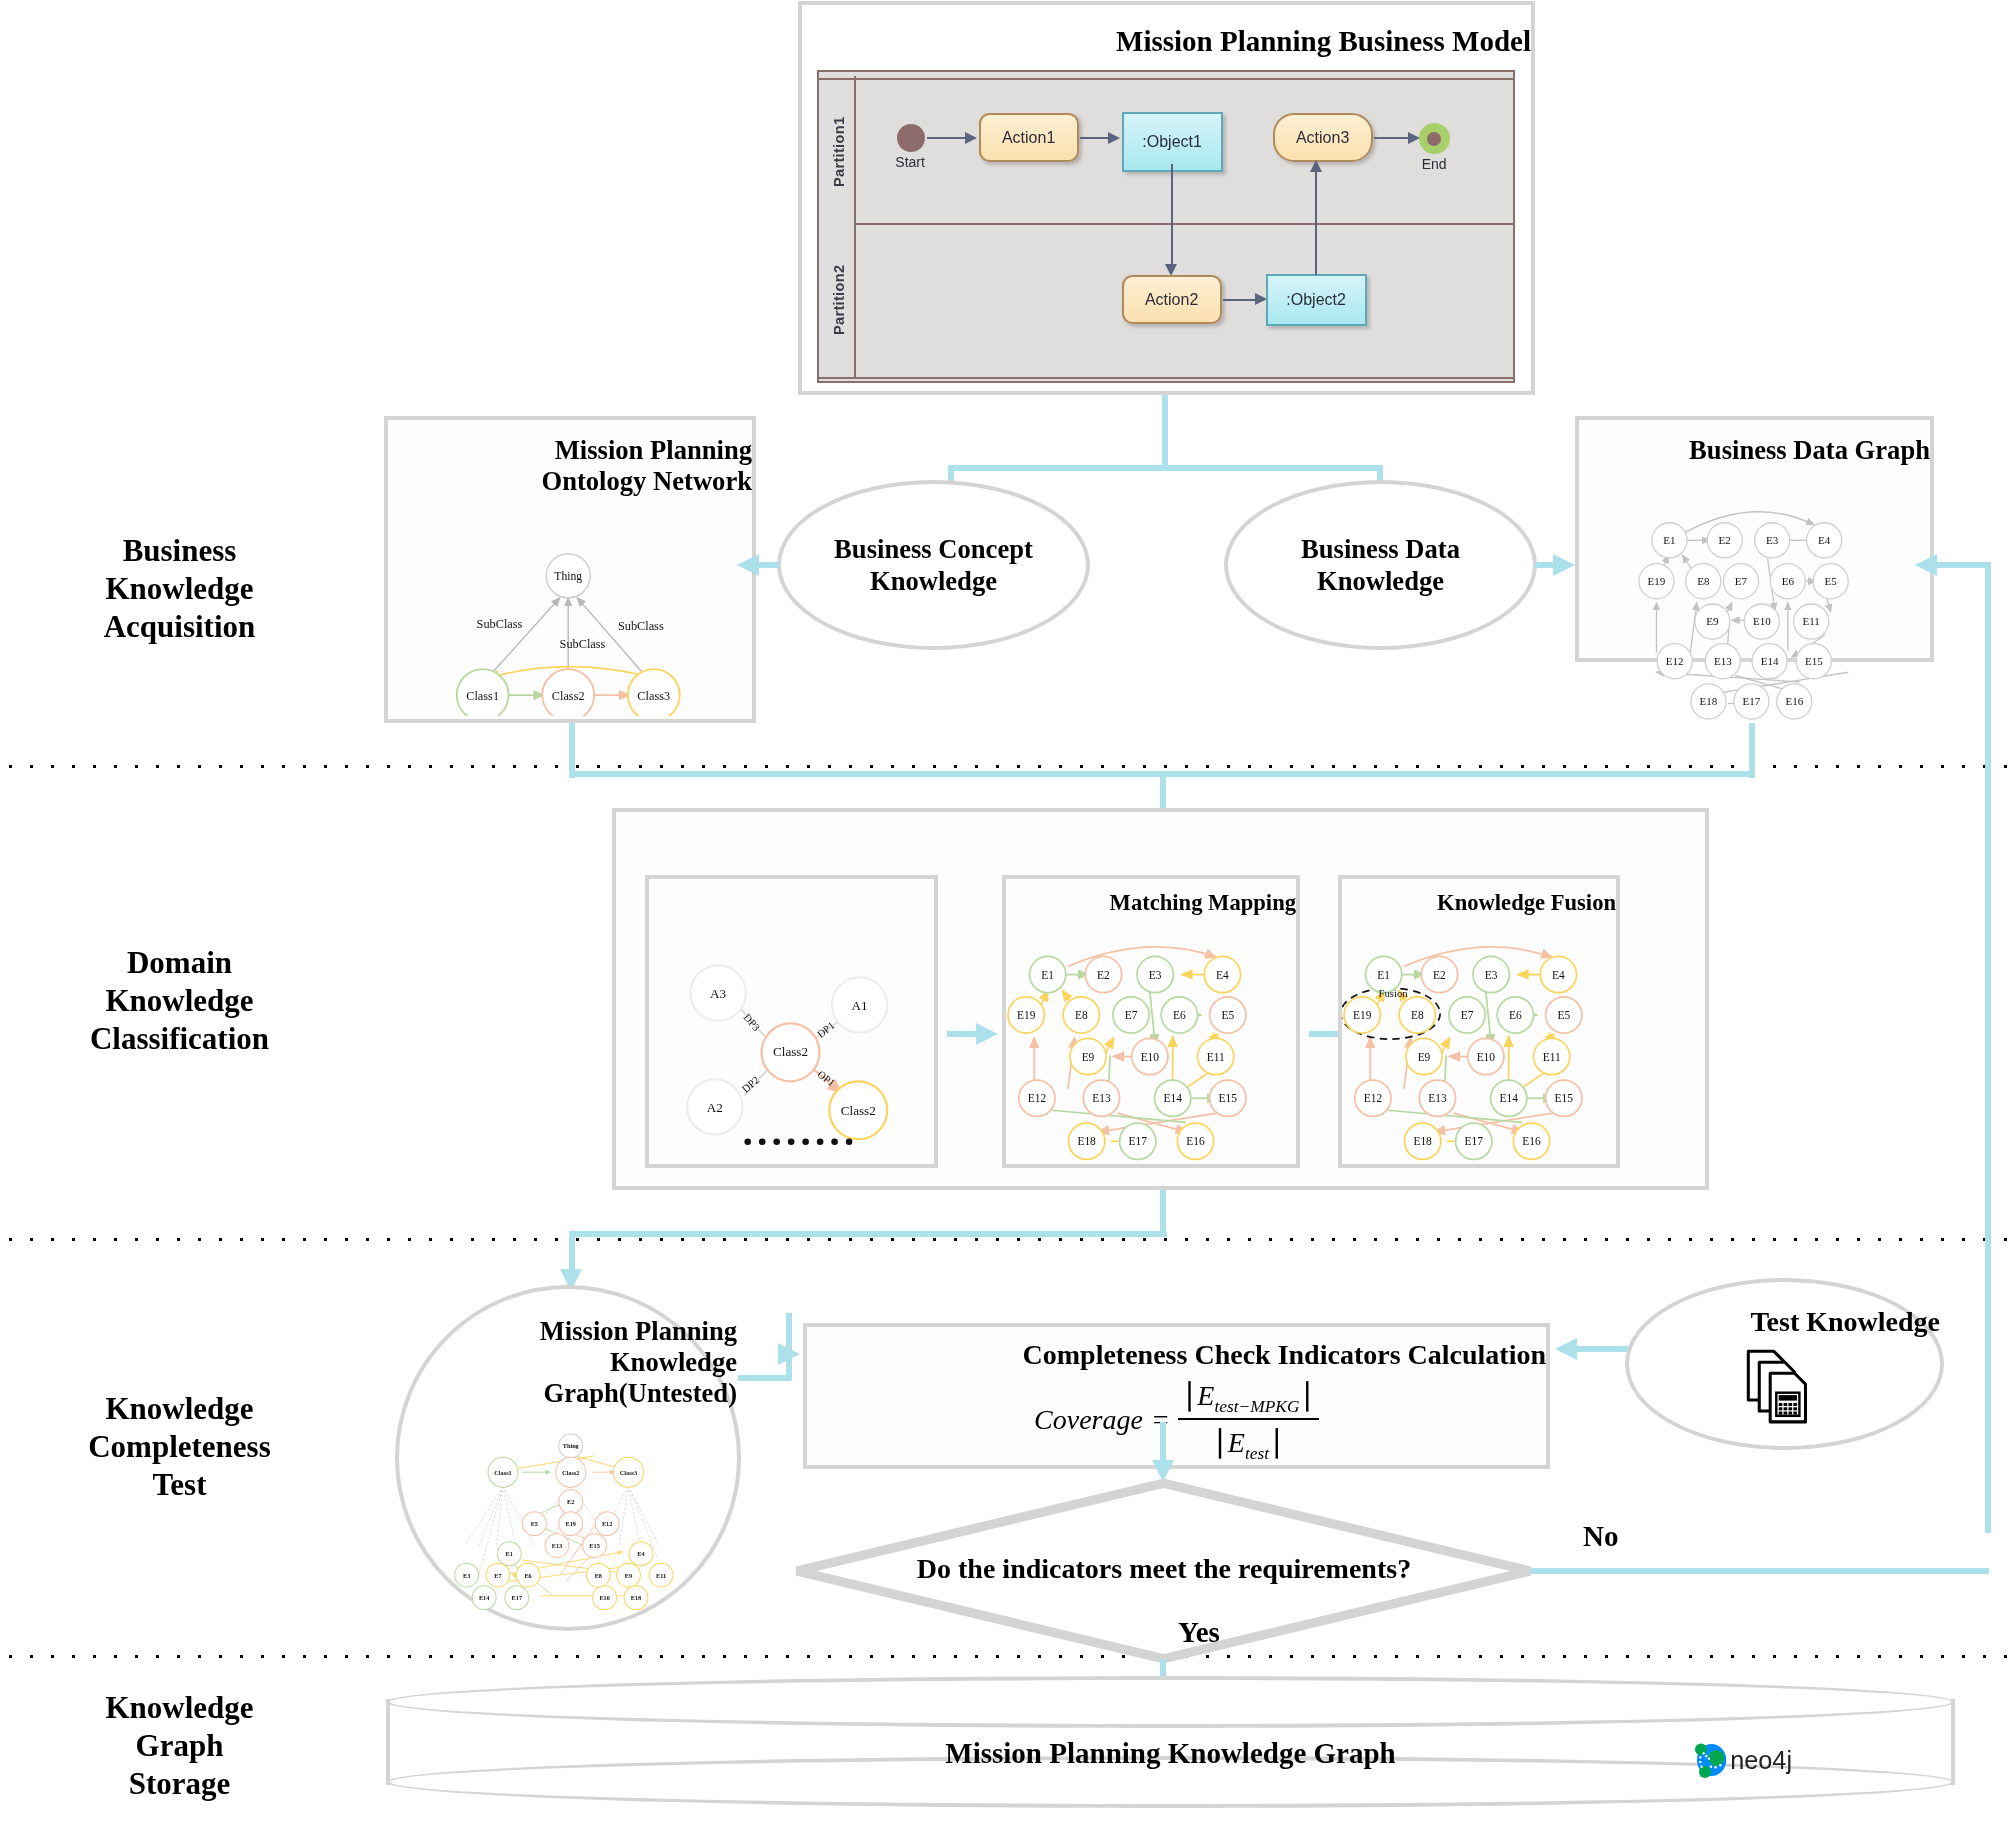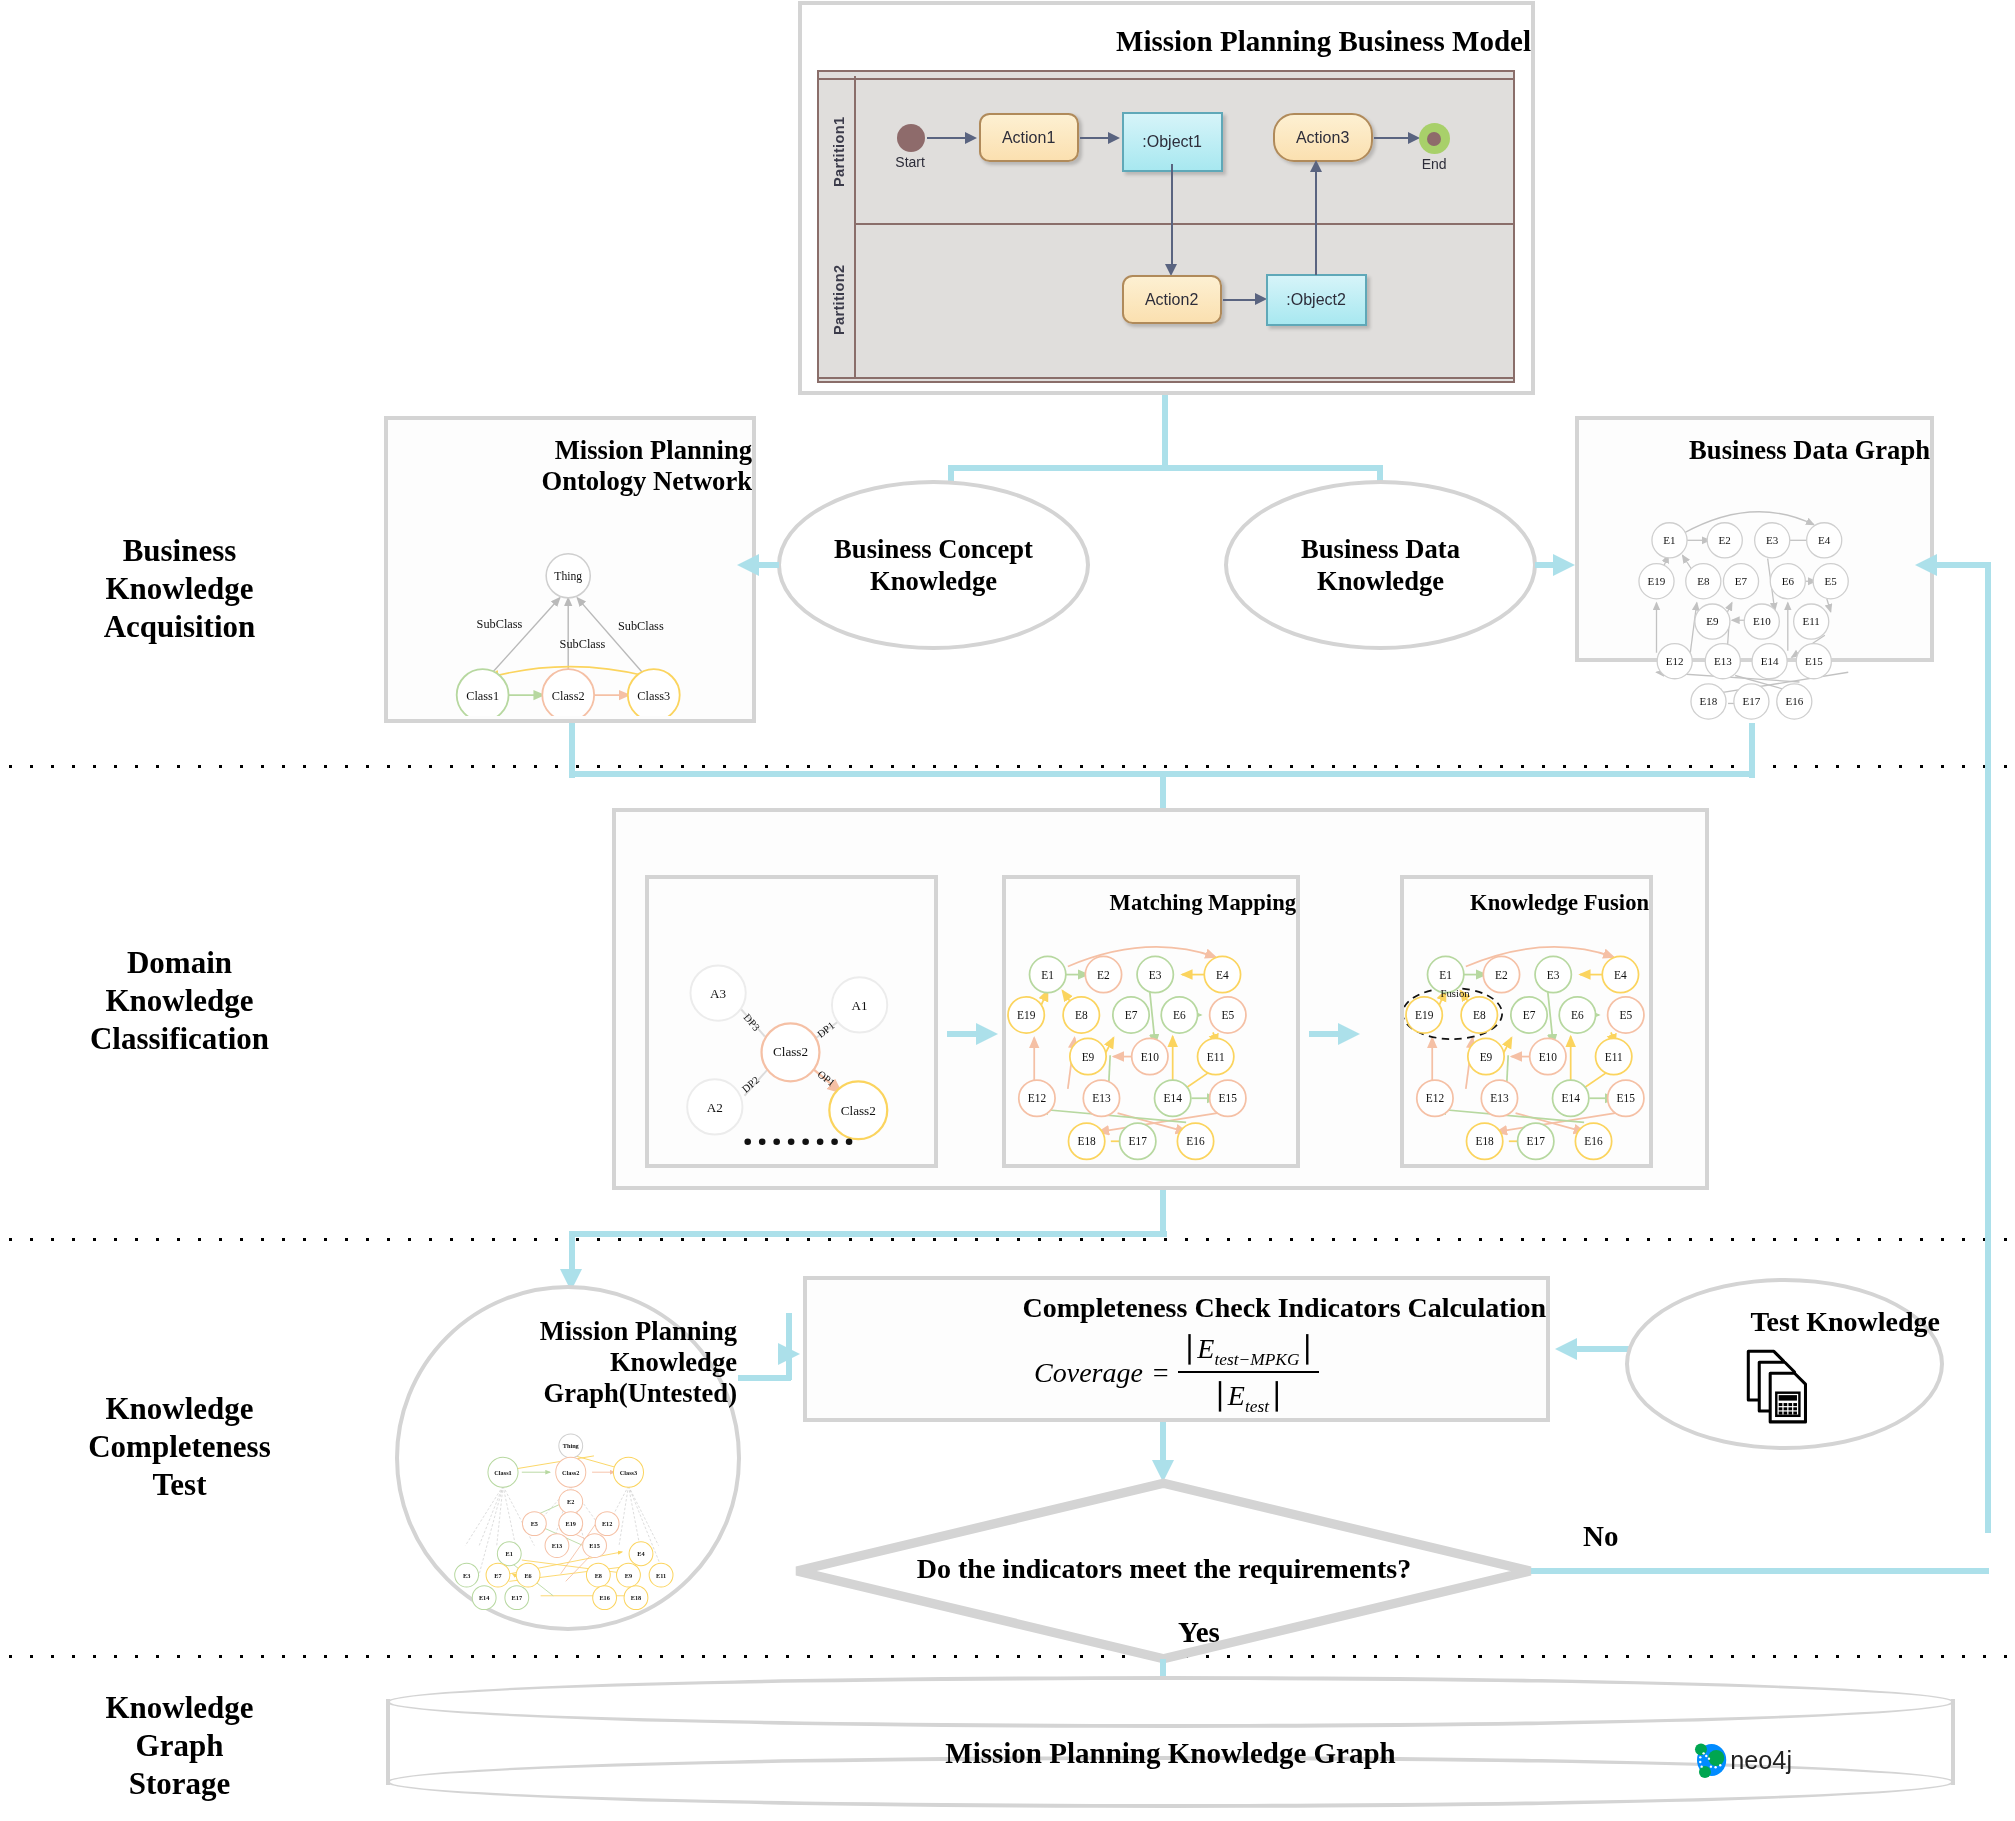--- a/index.html
+++ b/index.html
@@ -453,21 +453,21 @@
         <text x="196" y="312">E17</text>
           <text x="120" y="312">E18</text>
           <text x="30" y="124">E19</text>
       </g>
     </svg>
   </div>
 
   <div class="conn" style="left:693px; top:219px; width:31px; height:6px;"></div>
   <div class="arrow-rt" style="left:722px; top:211px;"></div>
 
-  <div class="panel" style="left:784px; top:63px; width:253px; height:293px;">
+  <div class="panel" style="left:722px; top:63px; width:282px; height:293px;">
     <div class="panel-title" style="font-size:22.6px; padding-top:10.6px;">Knowledge Fusion</div>
     <svg viewBox="0 0 430 330" style="position:absolute; left:0; top:48px; width:289px; height:239px;">
       <defs>
         <marker id="kf_g" markerWidth="8" markerHeight="8" refX="6" refY="3" orient="auto">
             <path d="M0,0 L7,3 L0,6 z" fill="#b7d8a0"></path>
           </marker>
         <marker id="kf_o" markerWidth="8" markerHeight="8" refX="6" refY="3" orient="auto">
             <path d="M0,0 L7,3 L0,6 z" fill="#f5c0a5"></path>
           </marker>
         <marker id="kf_y" markerWidth="8" markerHeight="8" refX="6" refY="3" orient="auto">
@@ -658,21 +658,21 @@
       <text x="262" y="292">E16</text>
         <text x="312" y="292">E18</text>
     </g>
   </svg>
 </div>
 
 <div class="conn" style="left:738px; top:1375px; width:53px; height:6px;"></div>
 <div class="conn" style="left:786px; top:1313px; width:6px; height:67px;"></div>
 <div class="arrow-rt" style="left:778px; top:1343px;"></div>
 
-<div class="panel" style="left:803px; top:1276px; width:747px; height:146px;">
+<div class="panel" style="left:803px; top:1323px; width:747px; height:146px;">
   <div class="panel-title" style="font-size:28px; padding-top:10.6px;">Completeness Check Indicators Calculation</div>
   <div style="display:flex; align-items:center; justify-content:center; margin-top:5.3px; font-size:28px;">
     <span class="math">Coverage</span>
     <span class="math" style="margin:0 8px;">=</span>
     <span class="frac">
       <span class="num">
         <span style="font-size:31px;">∣</span><span class="math">E</span><span class="sub">test−MPKG</span><span style="font-size:31px;">∣</span>
       </span>
       <span class="den">
         <span style="font-size:31px;">∣</span><span class="math">E</span><span class="sub">test</span><span style="font-size:31px;">∣</span>

